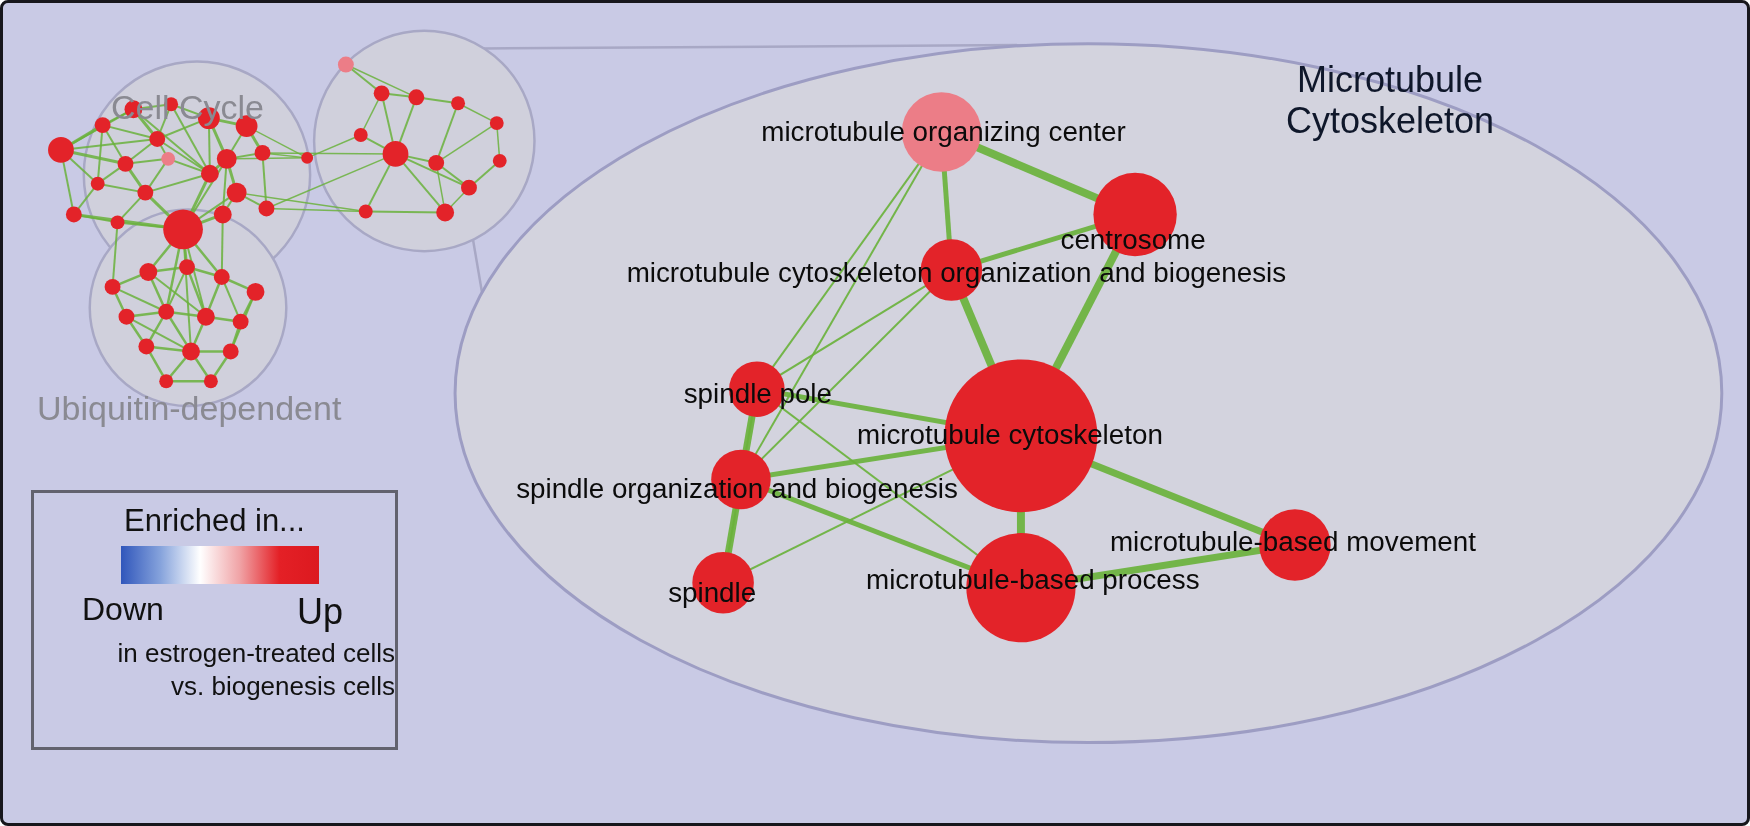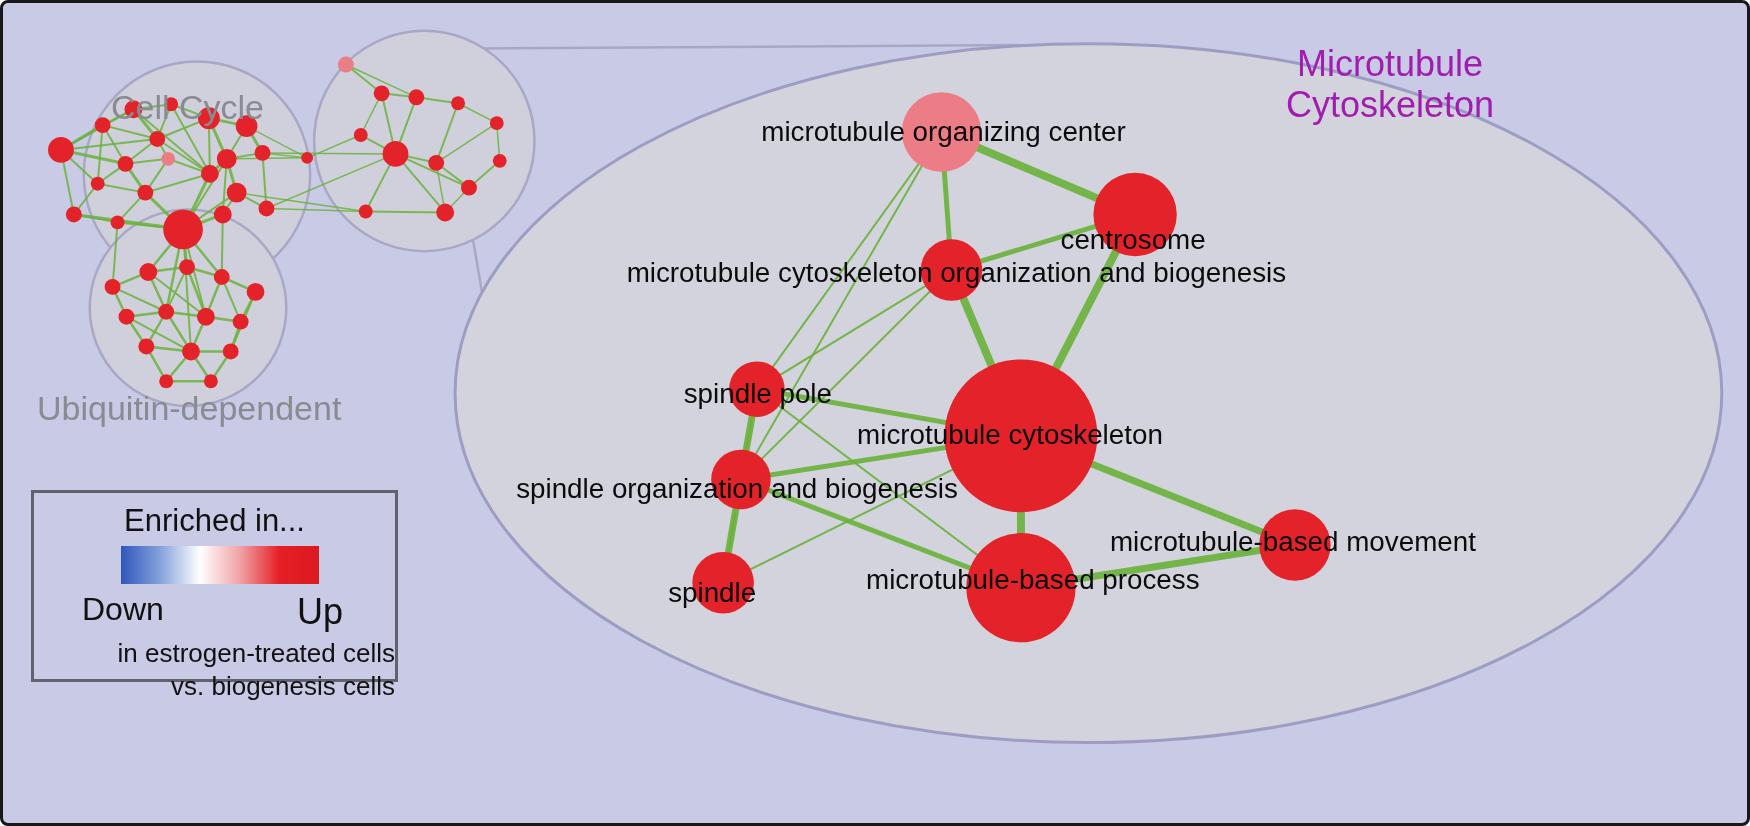--- a/index.html
+++ b/index.html
@@ -17,29 +17,29 @@
     position:absolute;
     font-size:34px;
     line-height:1.12;
     color:#8a8a92;
     white-space:nowrap;
   }
   #cell-cycle-label{left:108px;top:44px;}
   #ubiquitin-label{left:34px;top:386px;}
   #zoom-title{
     position:absolute;
-    left:1242px;top:40px;width:290px;
+    left:1242px;top:56px;width:290px;
     text-align:center;
     font-size:36px;line-height:1.15;
-    color:#a21caf;
+    color:#0f172a;
   }
   #legend{
     position:absolute;
     left:28px;top:487px;
-    width:367px;height:192px;
+    width:367px;height:260px;
     box-sizing:border-box;
     border:3px solid #62626e;
   }
   #legend-title{
     position:absolute;left:0;top:10px;width:100%;
     text-align:center;font-size:31px;color:#111111;
   }
   #legend-gradient-bar{
     position:absolute;left:87px;top:53px;
     width:198px;height:38px;

